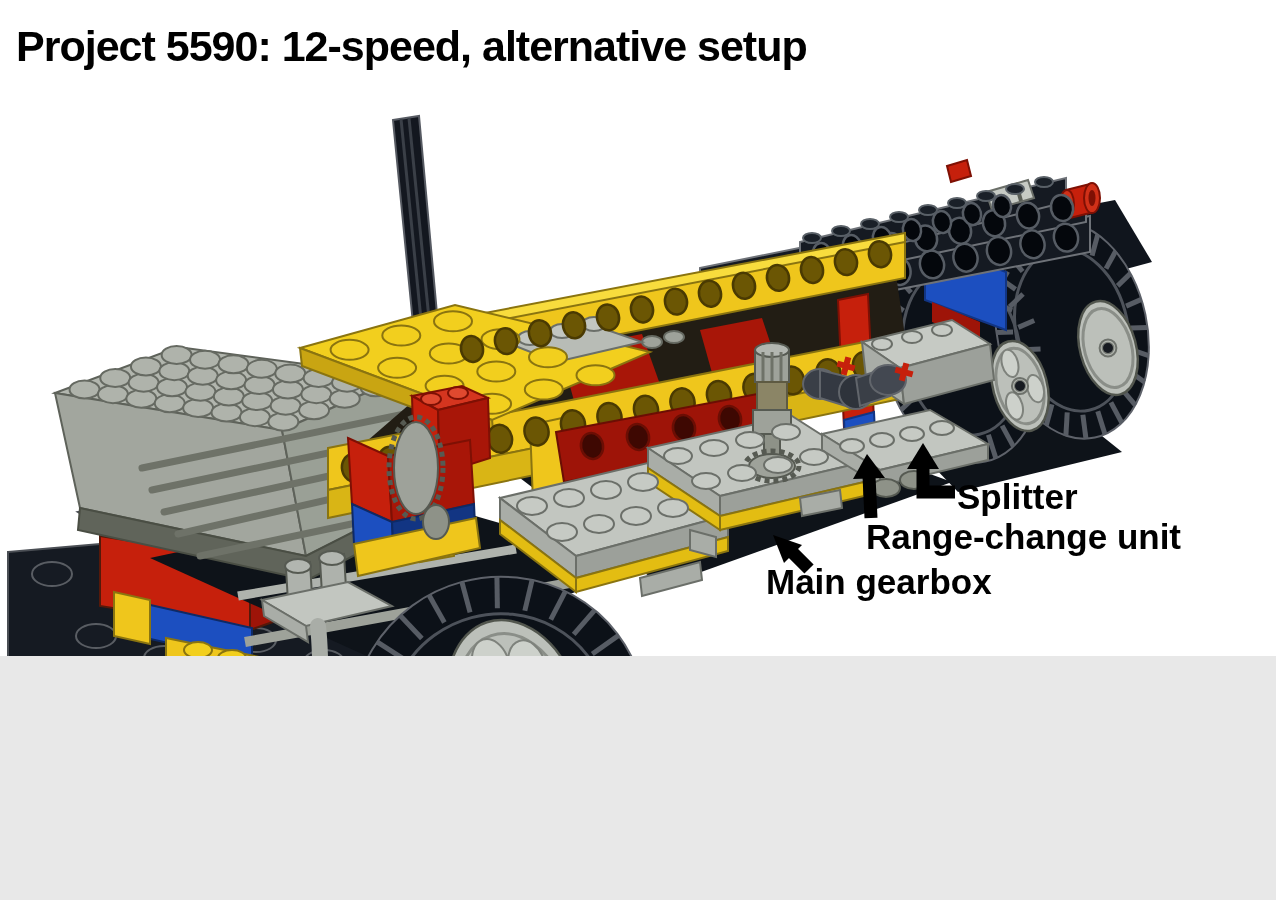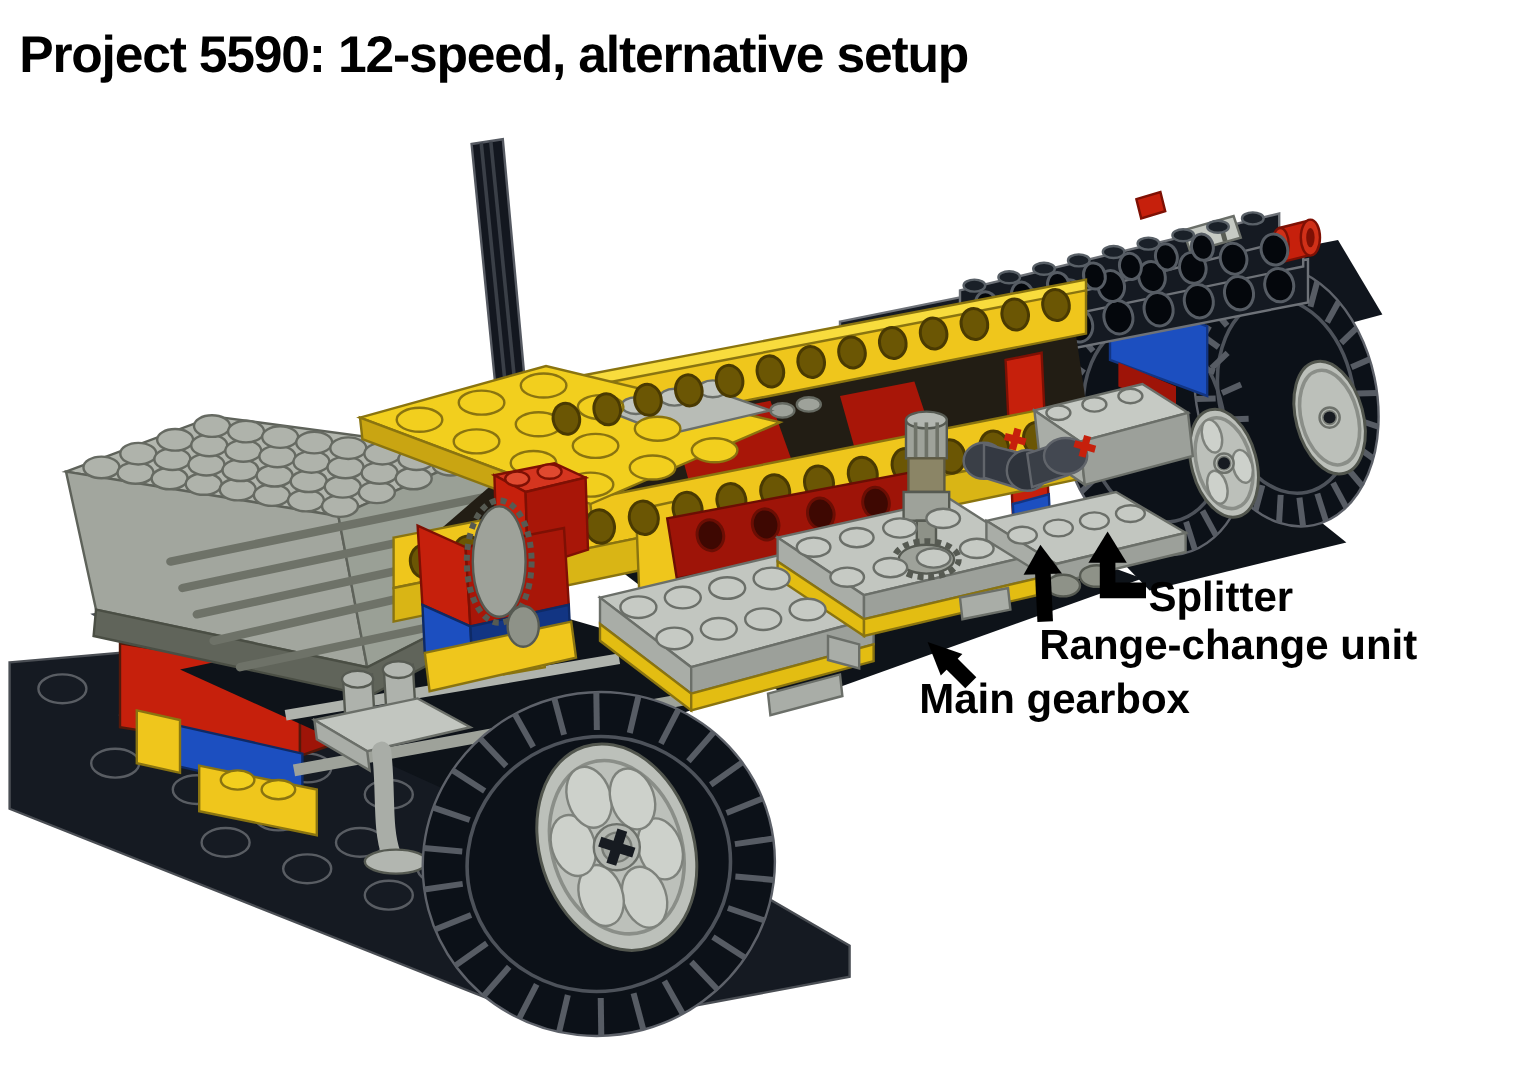--- a/index.html
+++ b/index.html
@@ -5,21 +5,21 @@
   :root{
     --c-background:#FFFFFF; --c-text:#000000;
     --c-lego_yellow:#EFC61C; --c-lego_yellow_light:#F8DC3D; --c-lego_yellow_dark:#A8890E;
     --c-lego_red:#C6200C; --c-lego_red_dark:#8E1205;
     --c-lego_blue:#1C4FC0; --c-lego_blue_dark:#123583;
     --c-lego_gray_light:#C2C6C0; --c-lego_gray:#A9ADA7; --c-motor_gray:#9AA096;
     --c-black_part:#151A22; --c-black_part_outline:#6E7278;
     --c-tyre_black:#0C1118; --c-hub_gray:#BCC0BA; --c-axle_tan:#8B8566;
   }
   html,body{margin:0;padding:0;background:#e8e8e8;}
-  #canvas{position:relative;width:1276px;height:900px;background:var(--c-background);
+  #canvas{position:relative;width:1276px;height:656px;background:var(--c-background);
           overflow:hidden;font-family:"Liberation Sans",sans-serif;}
   #title{position:absolute;left:16px;top:22px;font-size:43px;font-weight:bold;
          letter-spacing:-1px;color:var(--c-text);white-space:nowrap;}
   svg{position:absolute;inset:0;}
   .lbl{font-family:"Liberation Sans",sans-serif;font-size:35px;font-weight:bold;fill:var(--c-text);}
   .arrow{stroke:var(--c-text);stroke-width:13;fill:none;}
   .f-yellow{fill:var(--c-lego_yellow);} .f-yellowl{fill:var(--c-lego_yellow_light);}
   .f-red{fill:var(--c-lego_red);} .f-blue{fill:var(--c-lego_blue);}
   .f-grayl{fill:var(--c-lego_gray_light);} .f-gray{fill:var(--c-lego_gray);}
   .f-black{fill:var(--c-black_part);} .f-tyre{fill:var(--c-tyre_black);}

